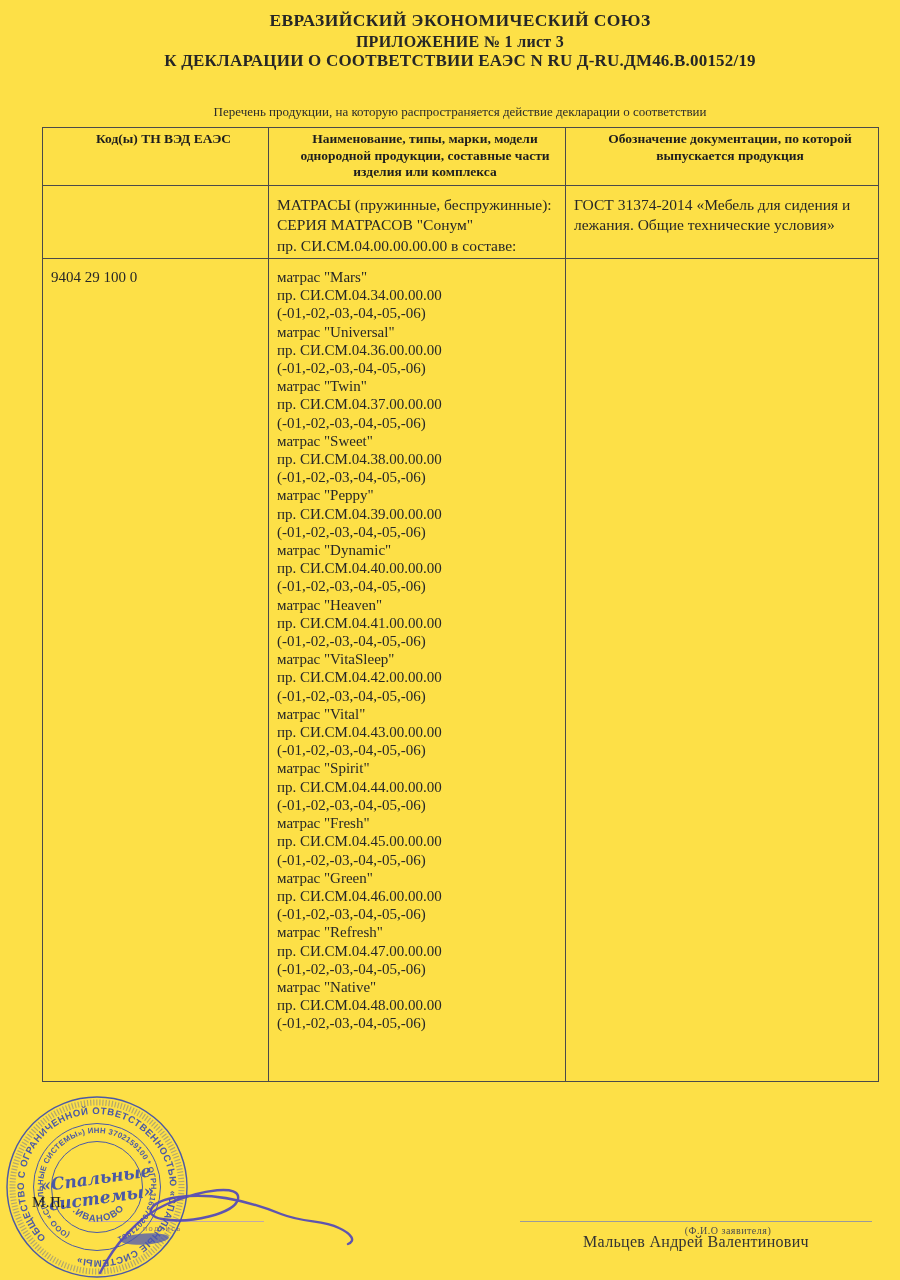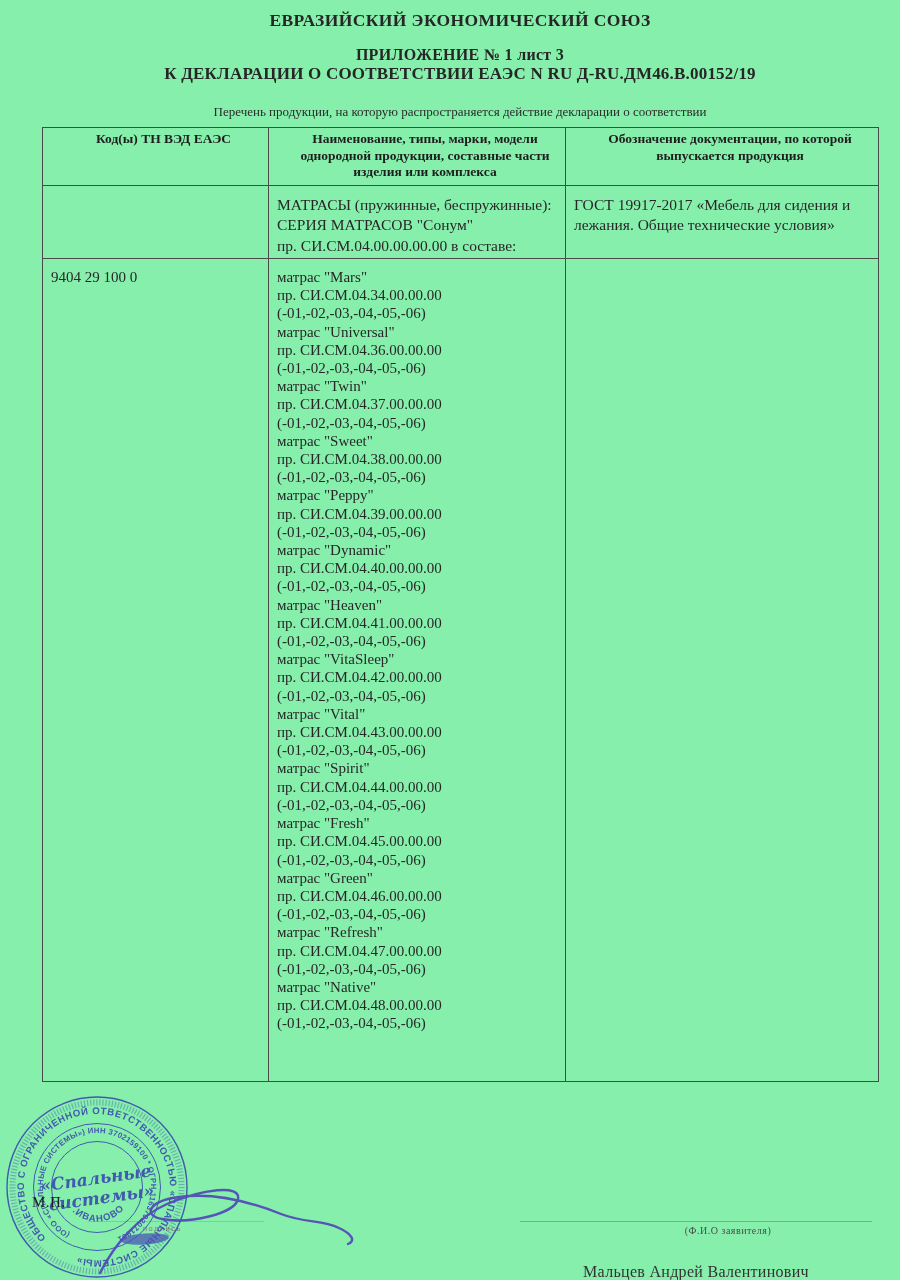--- a/index.html
+++ b/index.html
@@ -6,26 +6,26 @@
   body{
     width:900px;height:1280px;
     background:#f6f6f4;
     font-family:"Liberation Serif", serif;
     color:#262626;
     position:relative;
     overflow:hidden;
   }
   .page{
     position:absolute;inset:0;
-    background:#86efac;
+    background:#fde047;
   }
   
   .titles{position:absolute;left:42px;top:8px;width:836px;text-align:center;}
   .t1{font-size:17.5px;font-weight:bold;letter-spacing:.4px;margin-top:2px;}
-  .t2{font-size:16px;font-weight:bold;letter-spacing:.3px;margin-top:15px;}
+  .t2{font-size:16px;font-weight:bold;letter-spacing:.3px;margin-top:2px;}
   .t3{font-size:17px;font-weight:bold;letter-spacing:.2px;}
   .caption{
     position:absolute;left:42px;top:104px;width:836px;
     text-align:center;font-size:13px;color:#2b2b2b;
   }
   
   table.products{
     position:absolute;left:42px;top:127px;
     width:836px;
     border-collapse:collapse;
@@ -59,21 +59,21 @@
     position:absolute;left:88px;top:1221px;width:176px;height:1px;
     background:#c2a9a9;z-index:2;
   }
   .sig-caption{
     position:absolute;left:132px;top:1224px;width:90px;
     font-size:7.5px;color:#8d7575;letter-spacing:1.5px;z-index:2;
     font-family:"Liberation Sans", sans-serif;
     padding-left:11px;
   }
   .applicant-name{
-    position:absolute;left:520px;top:1263px;width:352px;
+    position:absolute;left:520px;top:1233px;width:352px;
     text-align:center;font-size:16px;color:#333;letter-spacing:.3px;
   }
   .name-line{
     position:absolute;left:520px;top:1221px;width:352px;height:1px;
     background:#9a9a9a;
   }
   .applicant-caption{
     position:absolute;left:552px;top:1225px;width:352px;
     text-align:center;font-size:10px;color:#4d4d4d;letter-spacing:.5px;
   }
@@ -108,21 +108,21 @@
       </tr>
     </thead>
     <tbody id="tbody">
         <tr class="row-0">
           <td class="code-cell"></td>
           <td class="product-cell">
             <div>МАТРАСЫ (пружинные, беспружинные):</div>
             <div>СЕРИЯ МАТРАСОВ "Сонум"</div>
             <div>пр. СИ.СМ.04.00.00.00.00 в составе:</div>
           </td>
-          <td class="doc-cell">ГОСТ 19917-2017 «Мебель для сидения и лежания. Общие технические условия»</td>
+          <td class="doc-cell">ГОСТ 31374-2014 «Мебель для сидения и лежания. Общие технические условия»</td>
         </tr>
         <tr class="row-2">
           <td class="code-cell">9404 29 100 0</td>
           <td class="product-cell">
             <div>матрас "Mars"</div>
             <div>пр. СИ.СМ.04.34.00.00.00</div>
             <div>(-01,-02,-03,-04,-05,-06)</div>
             <div>матрас "Universal"</div>
             <div>пр. СИ.СМ.04.36.00.00.00</div>
             <div>(-01,-02,-03,-04,-05,-06)</div>

